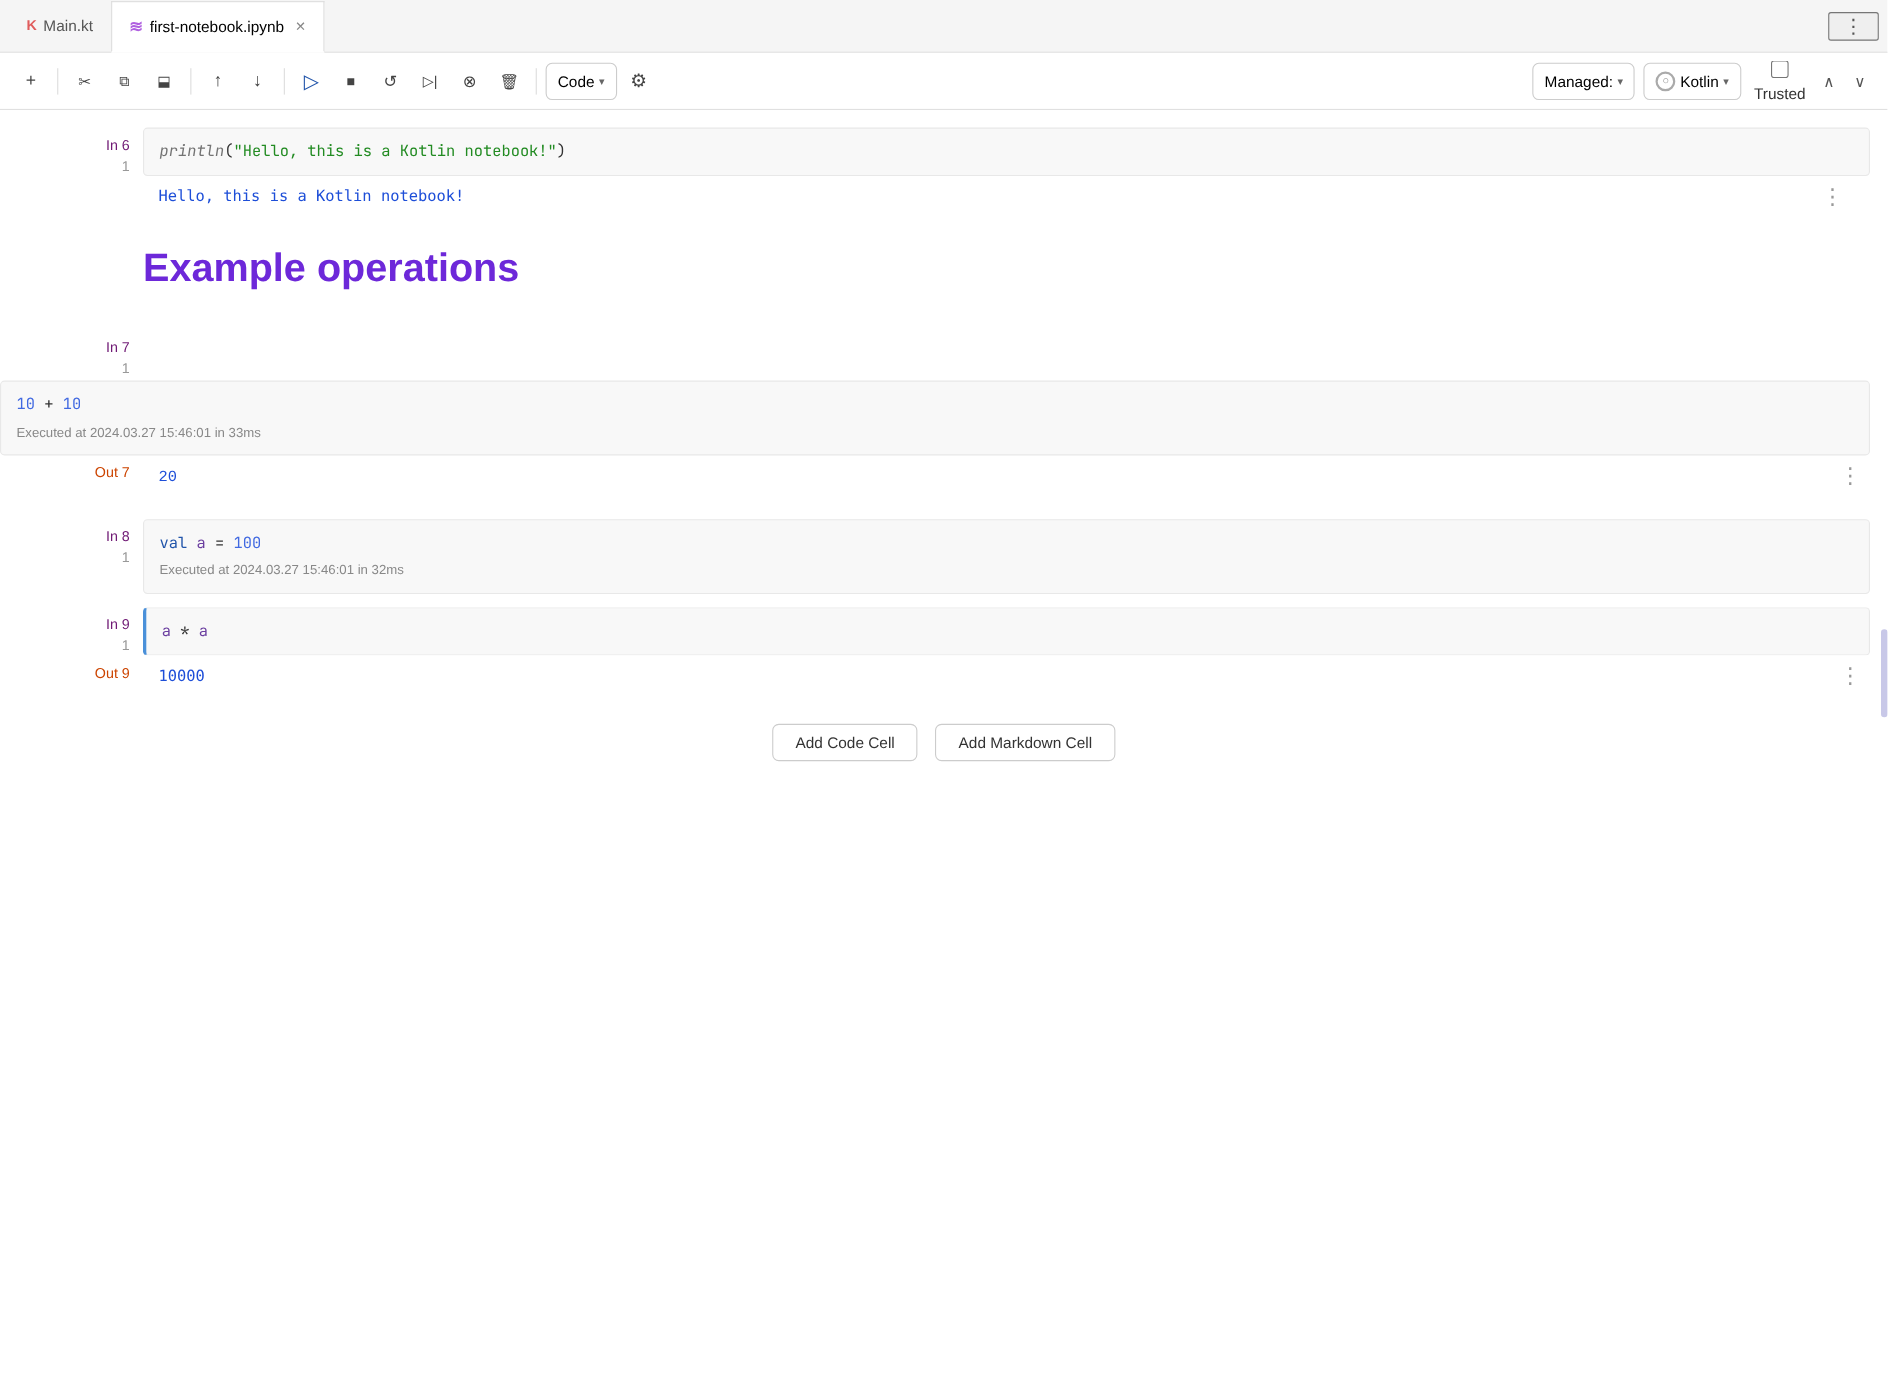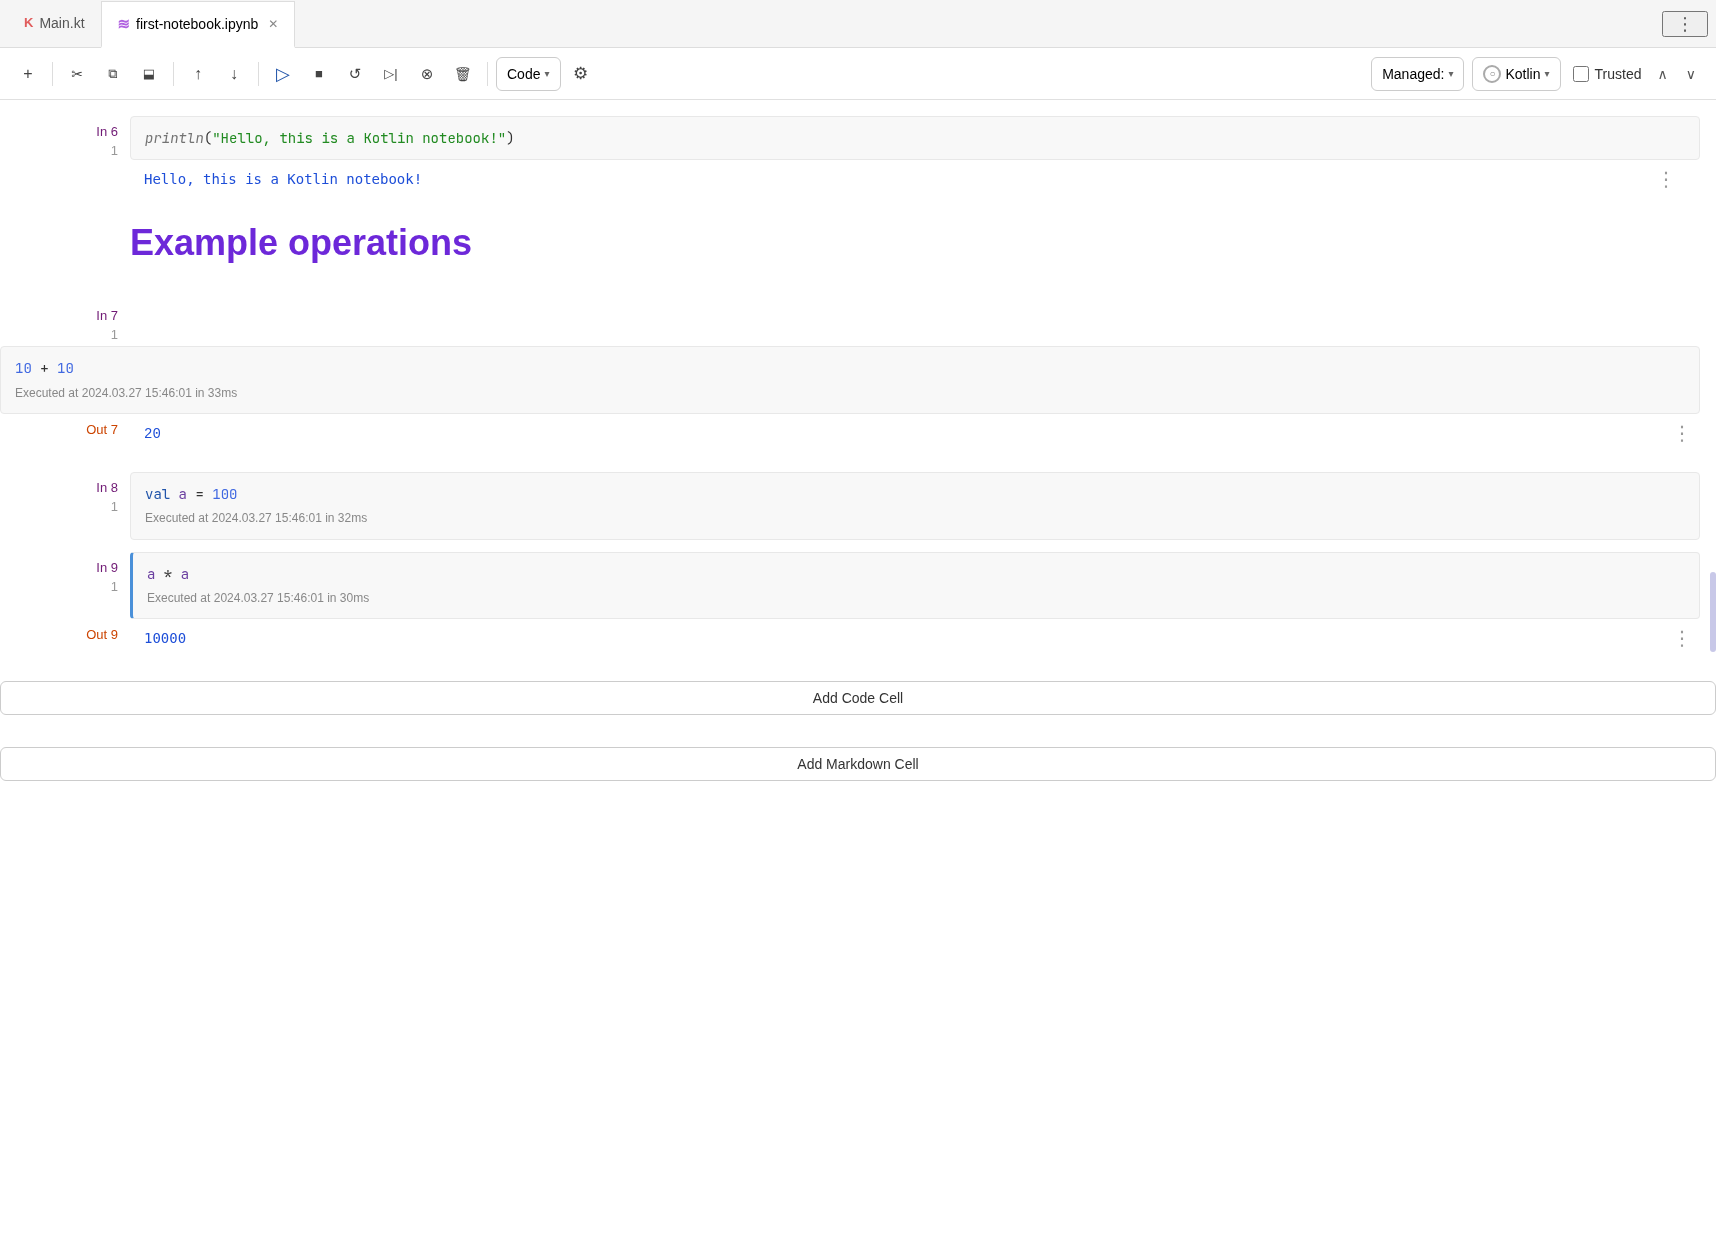--- a/index.html
+++ b/index.html
@@ -35,21 +35,21 @@
       cursor: pointer; border-radius: 4px; font-size: 16px; color: #444;
     }
     .tb-sep { width: 1px; height: 24px; background: #ddd; margin: 0 4px; }
     .tb-dropdown {
       display: flex; align-items: center; gap: 4px; padding: 4px 10px;
       border: 1px solid #ccc; border-radius: 6px; cursor: pointer; font-size: 14px;
       background: #fff; height: 34px;
     }
     .tb-dropdown-arrow { font-size: 10px; color: #666; }
     .trusted-area {
-      display: flex; align-items: center; gap: 6px; margin-left: 4px;
+      display: flex; align-items: center; gap: 6px; margin-left: 4px; flex-direction: column;
     }
     .trusted-checkbox { width: 16px; height: 16px; border: 1px solid #888; cursor: pointer; }
     .trusted-label { font-size: 14px; color: #333; }
     .nav-arrows { display: flex; gap: 2px; }
     .nav-arrow { background: transparent; border: none; cursor: pointer; padding: 4px 8px; font-size: 14px; color: #555; }
     .toolbar-right { display: flex; align-items: center; gap: 8px; margin-left: auto; }
     .check-mark { color: #2ecc71; font-size: 22px; position: absolute; right: 16px; top: 122px; }
 
     
     .notebook-body {
@@ -105,23 +105,22 @@
     .op { color: #333; }
 
     
     .scroll-indicator {
       position: absolute; right: 0; top: 460px; width: 6px; height: 80px;
       background: #c8c8e8; border-radius: 3px;
     }
 
     
     .bottom-btns {
-      display: flex; justify-content: center; gap: 32px;
+      display: flex; justify-content: center; gap: 16px;
       padding: 24px 0 40px 0;
-      flex-direction: column;
     }
     .add-btn {
       padding: 8px 20px; border: 1px solid #ccc; border-radius: 6px;
       background: #fff; font-size: 14px; cursor: pointer; color: #333;
     }
 
     
     .section-gap { height: 16px; }
 
     .cell-wrapper { position: relative; }
@@ -307,21 +306,20 @@
         <span class="cell-in">In 9</span>
         <span class="cell-line-num">1</span>
       </div>
       <div class="cell-content">
         <div class="code-cell active-cell">
           <div>
             <span class="var-name">a</span>
             <span class="op"> * </span>
             <span class="var-name">a</span>
           </div>
-          <div class="exec-time">Executed at 2024.03.27 15:46:01 in 30ms</div>
         </div>
       </div>
     </div>
 
     <div class="cell-row">
       <div class="cell-gutter" style="padding-top:8px;">
         <span class="cell-out">Out 9</span>
       </div>
       <div class="cell-content" style="position:relative;">
         <div class="output-content">

